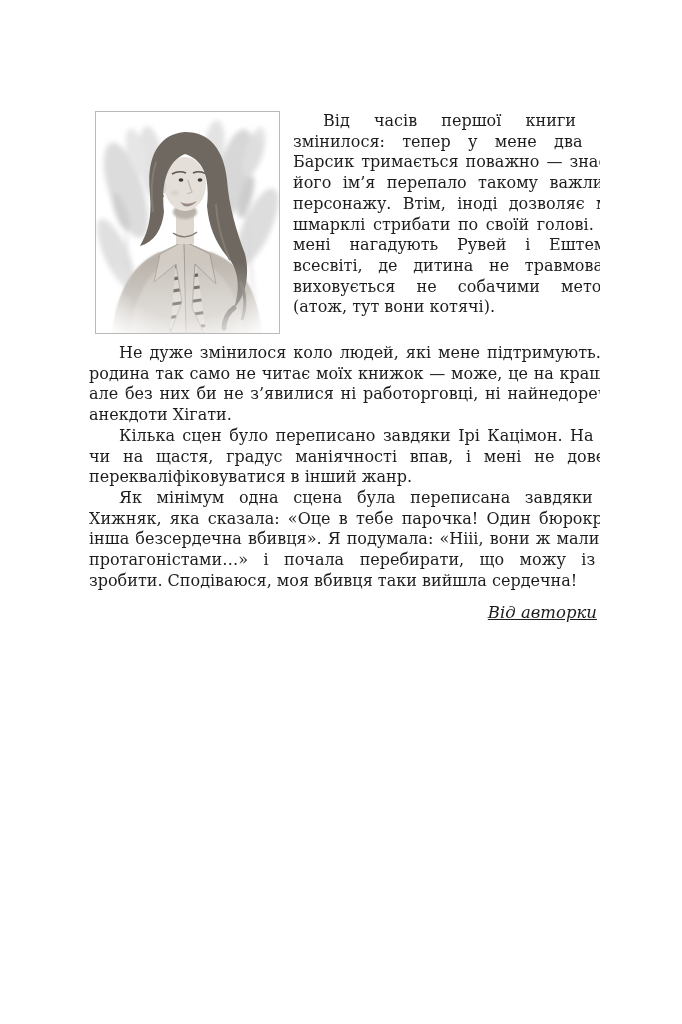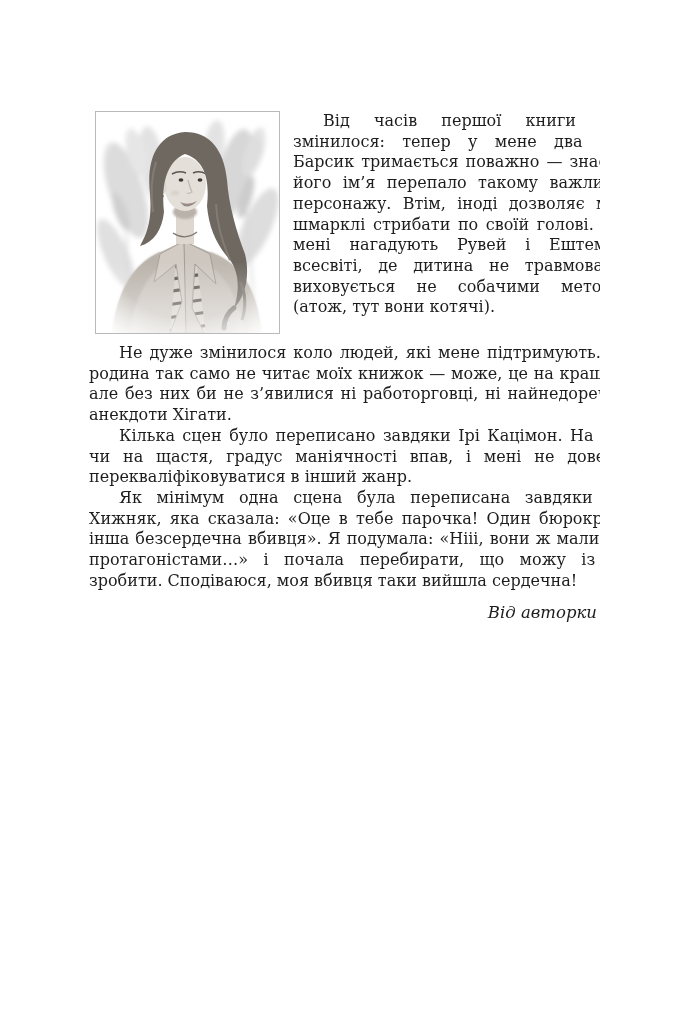--- a/index.html
+++ b/index.html
@@ -37,20 +37,21 @@
     text-indent: 30px;
   }
   .para.below { clear: left; }
   .signature {
     margin: 11px 47px 0 0;
     font-size: 16.5px;
     line-height: 21px;
     color: #1d1d1d;
     text-align: right;
     font-style: italic;
+    text-decoration: underline;
   }
 </style>
 </head>
 <body>
 
 <div class="page">
   <div class="content">
 
     <figure class="photo-frame">
       <svg viewBox="0 0 183 221" aria-hidden="true">

